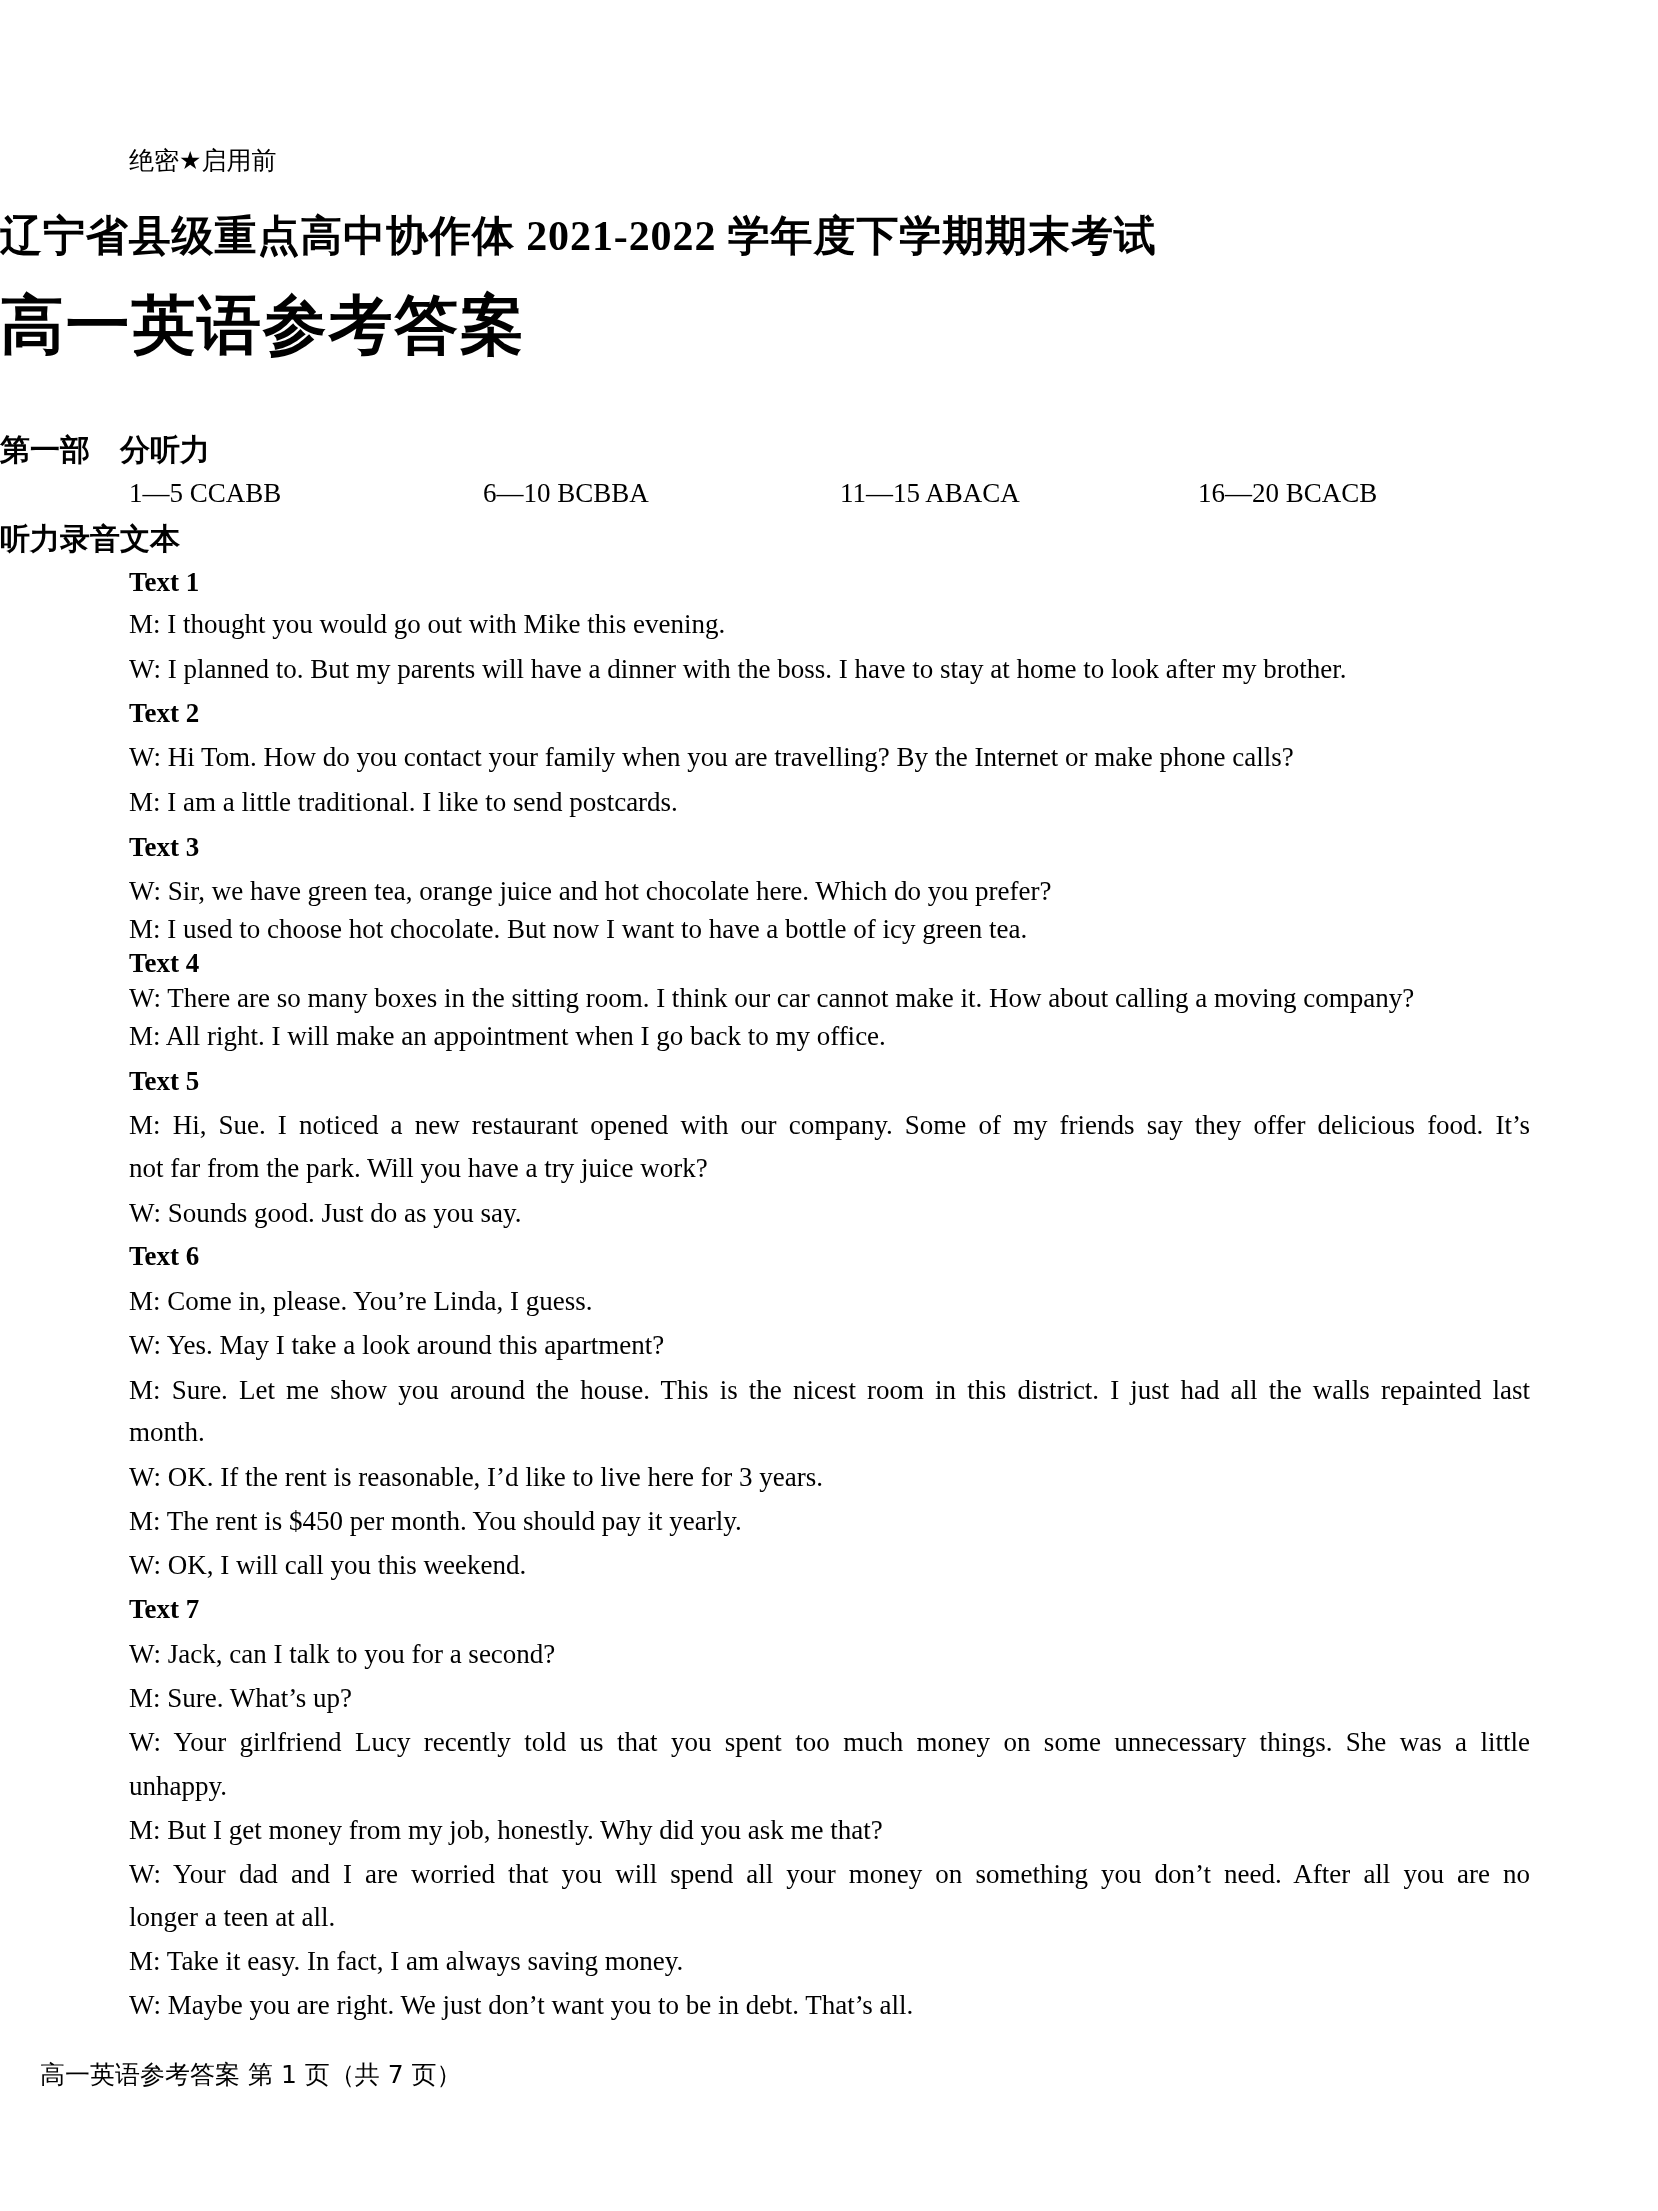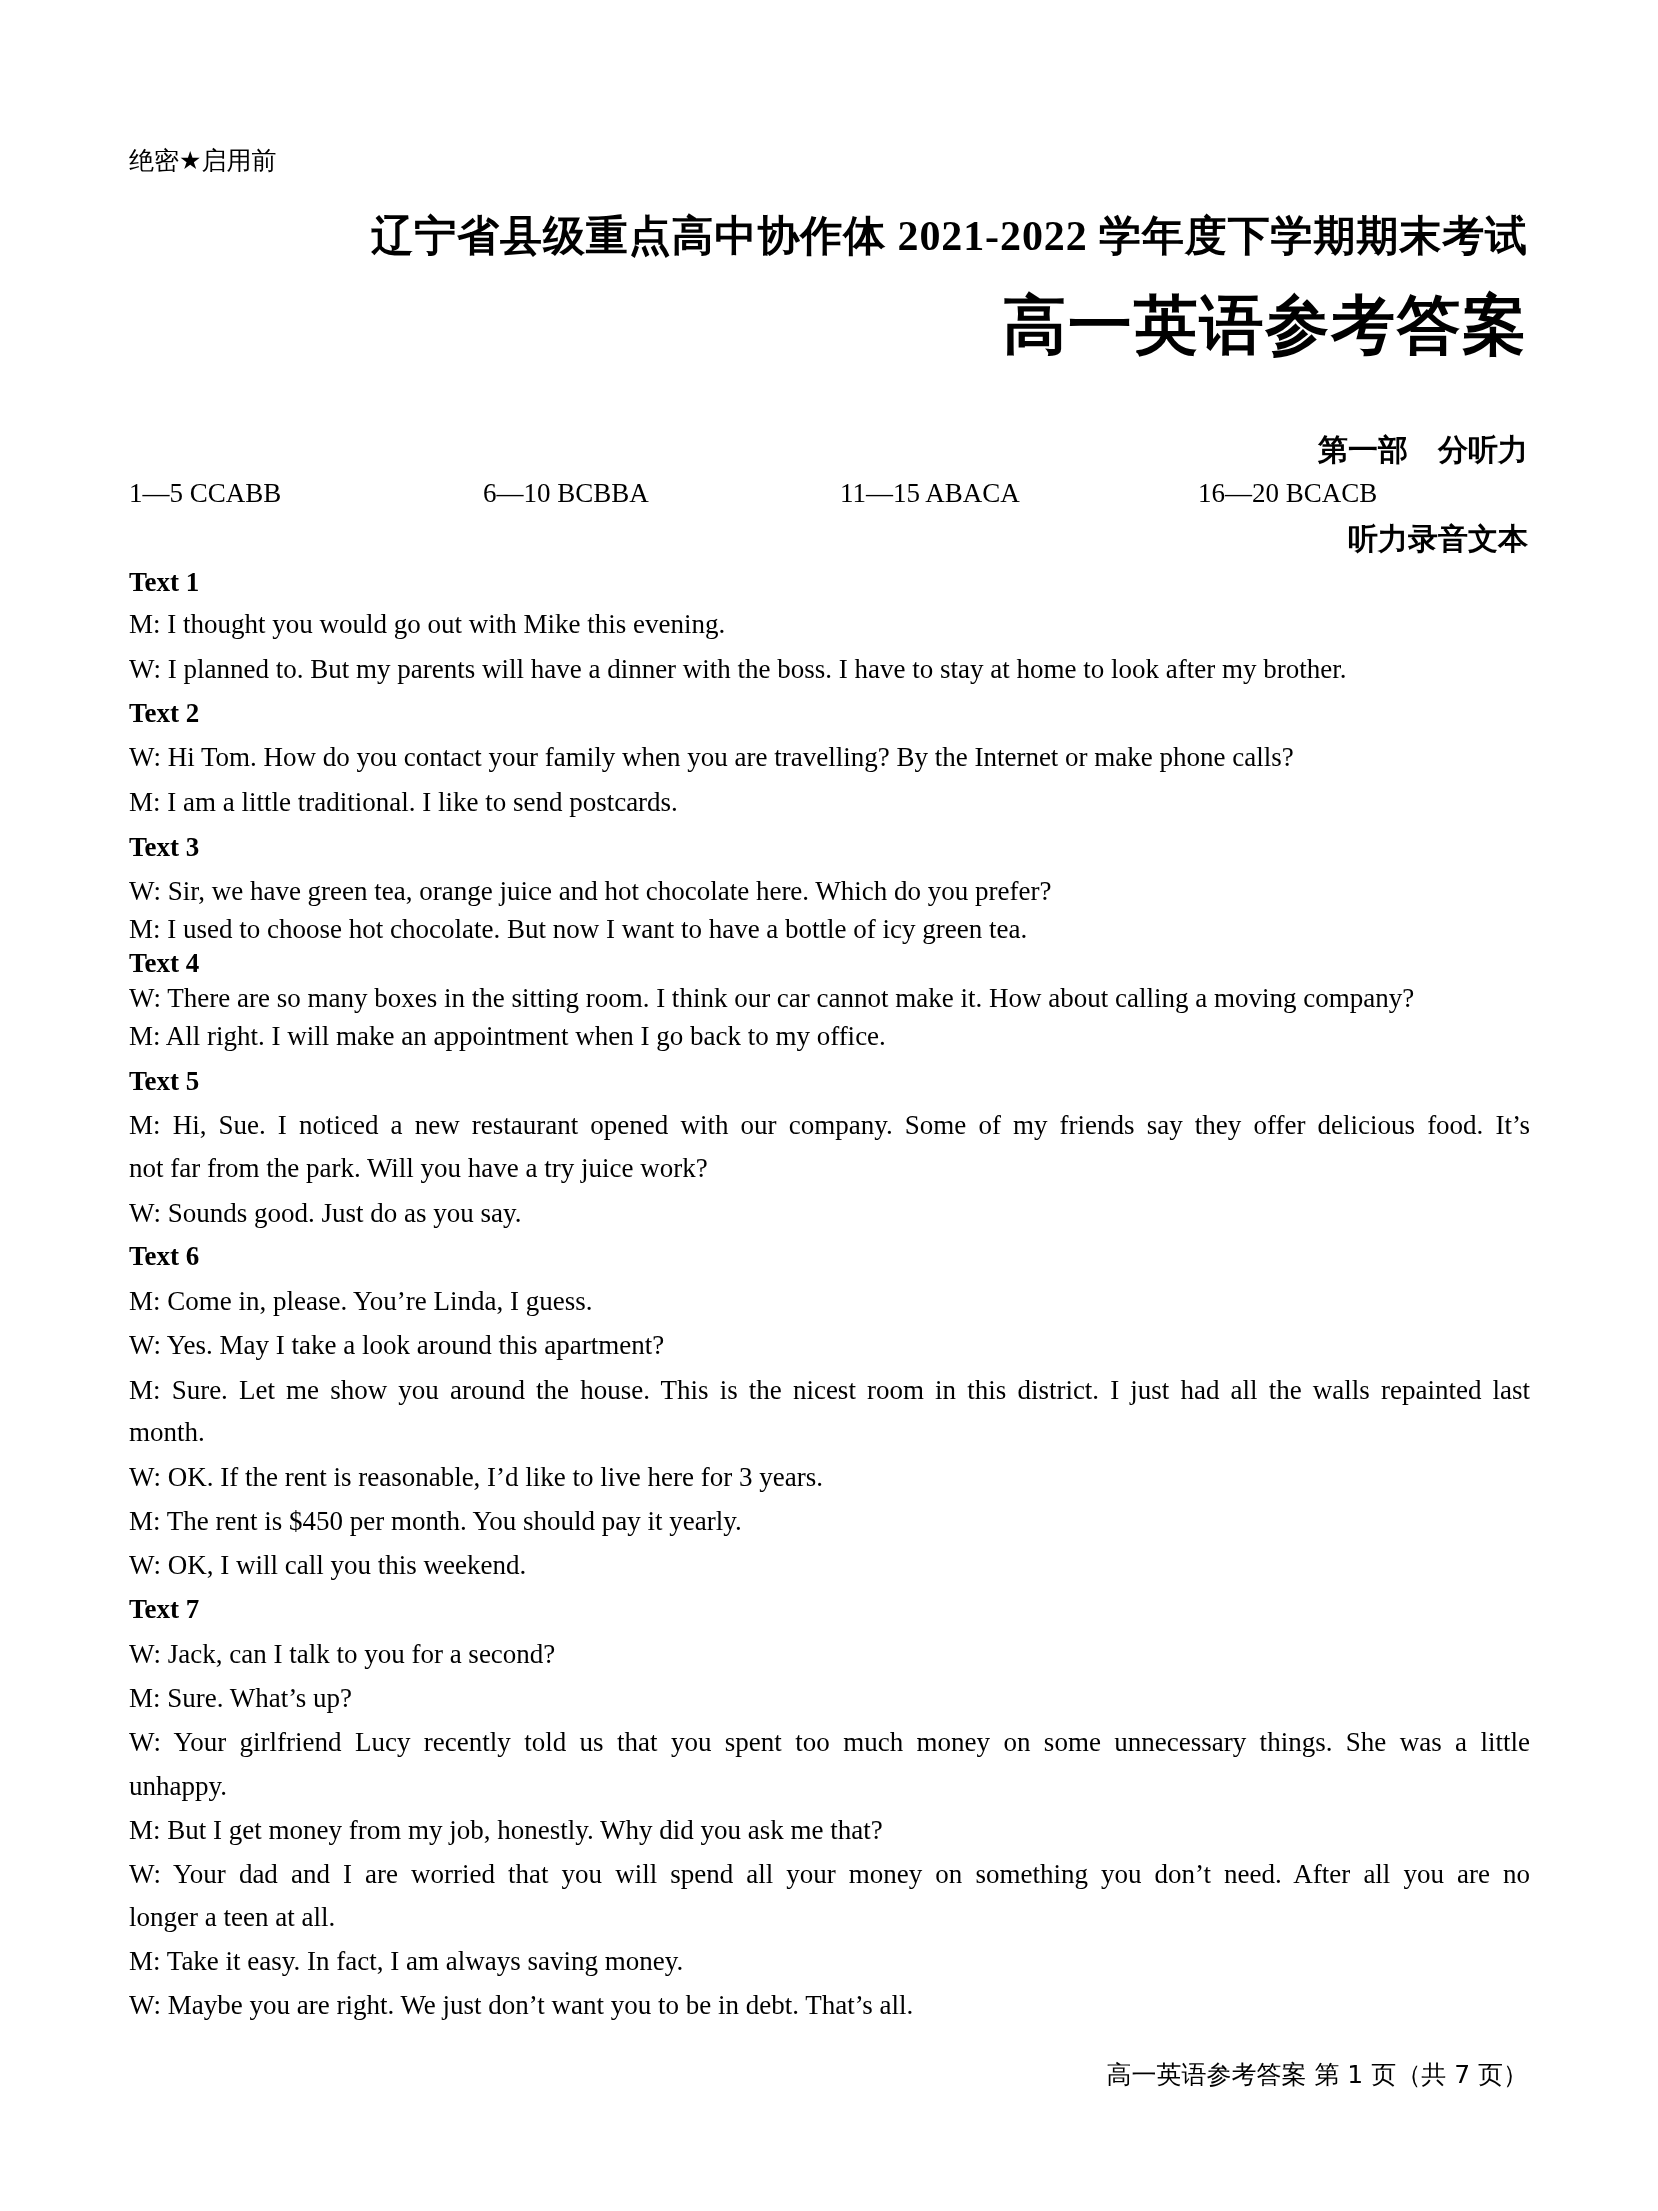--- a/index.html
+++ b/index.html
@@ -1,20 +1,20 @@
 <!DOCTYPE html>
 <html style="font-size:14px"><head>
 <meta charset="utf-8">
 <style>
   html, body { margin:0; padding:0; background:#ffffff; }
   body { width:1659px; height:2211px; position:relative; overflow:hidden; color:#000;
          font-family:"Liberation Serif","DejaVu Serif",serif; }
   .ln { position:absolute; left:129px; white-space:nowrap; font-size:27px; line-height:35px; transform:translateY(-50%); }
   .bold { font-weight:bold; }
-  .center { left:0; width:1528px; text-align:right; }
+  .center { left:0; width:1528px; text-align:left; }
   .conf { font-size:25px; font-family:"DejaVu Sans",sans-serif; }
   .sub { font-size:42px; line-height:52px; font-weight:bold; letter-spacing:0.9px; }
   .title { font-size:64px; line-height:78px; font-weight:bold; letter-spacing:1.7px; }
   .sect { font-size:30px; font-family:"DejaVu Sans",sans-serif; font-weight:bold; }
   .ans { position:absolute; font-size:27px; line-height:35px; transform:translateY(-50%); white-space:nowrap; }
   .footer { font-size:25px; font-family:"DejaVu Sans",sans-serif; }
   .just { width:1401px; text-align:justify; text-align-last:justify; }
 </style>
 </head>
 <body>
@@ -70,15 +70,15 @@
   <div class="ln" style="top:1654px;">W: Jack, can I talk to you for a second?</div>
   <div class="ln" style="top:1698px;">M: Sure. What’s up?</div>
   <div class="ln just" style="top:1742px;">W: Your girlfriend Lucy recently told us that you spent too much money on some unnecessary things. She was a little</div>
   <div class="ln" style="top:1786px;">unhappy.</div>
   <div class="ln" style="top:1830px;">M: But I get money from my job, honestly. Why did you ask me that?</div>
   <div class="ln just" style="top:1874px;">W: Your dad and I are worried that you will spend all your money on something you don’t need. After all you are no</div>
   <div class="ln" style="top:1917px;">longer a teen at all.</div>
   <div class="ln" style="top:1961px;">M: Take it easy. In fact, I am always saving money.</div>
   <div class="ln" style="top:2005px;">W: Maybe you are right. We just don’t want you to be in debt. That’s all.</div>
 
-  <div class="ln center footer" style="top:2074px;">高一英语参考答案 第 1 页（共 7 页）</div>
+  <div class="ln center footer" style="top:2074px;padding-left:40px;">高一英语参考答案 第 1 页（共 7 页）</div>
 </div>
 
 
 </body></html>

